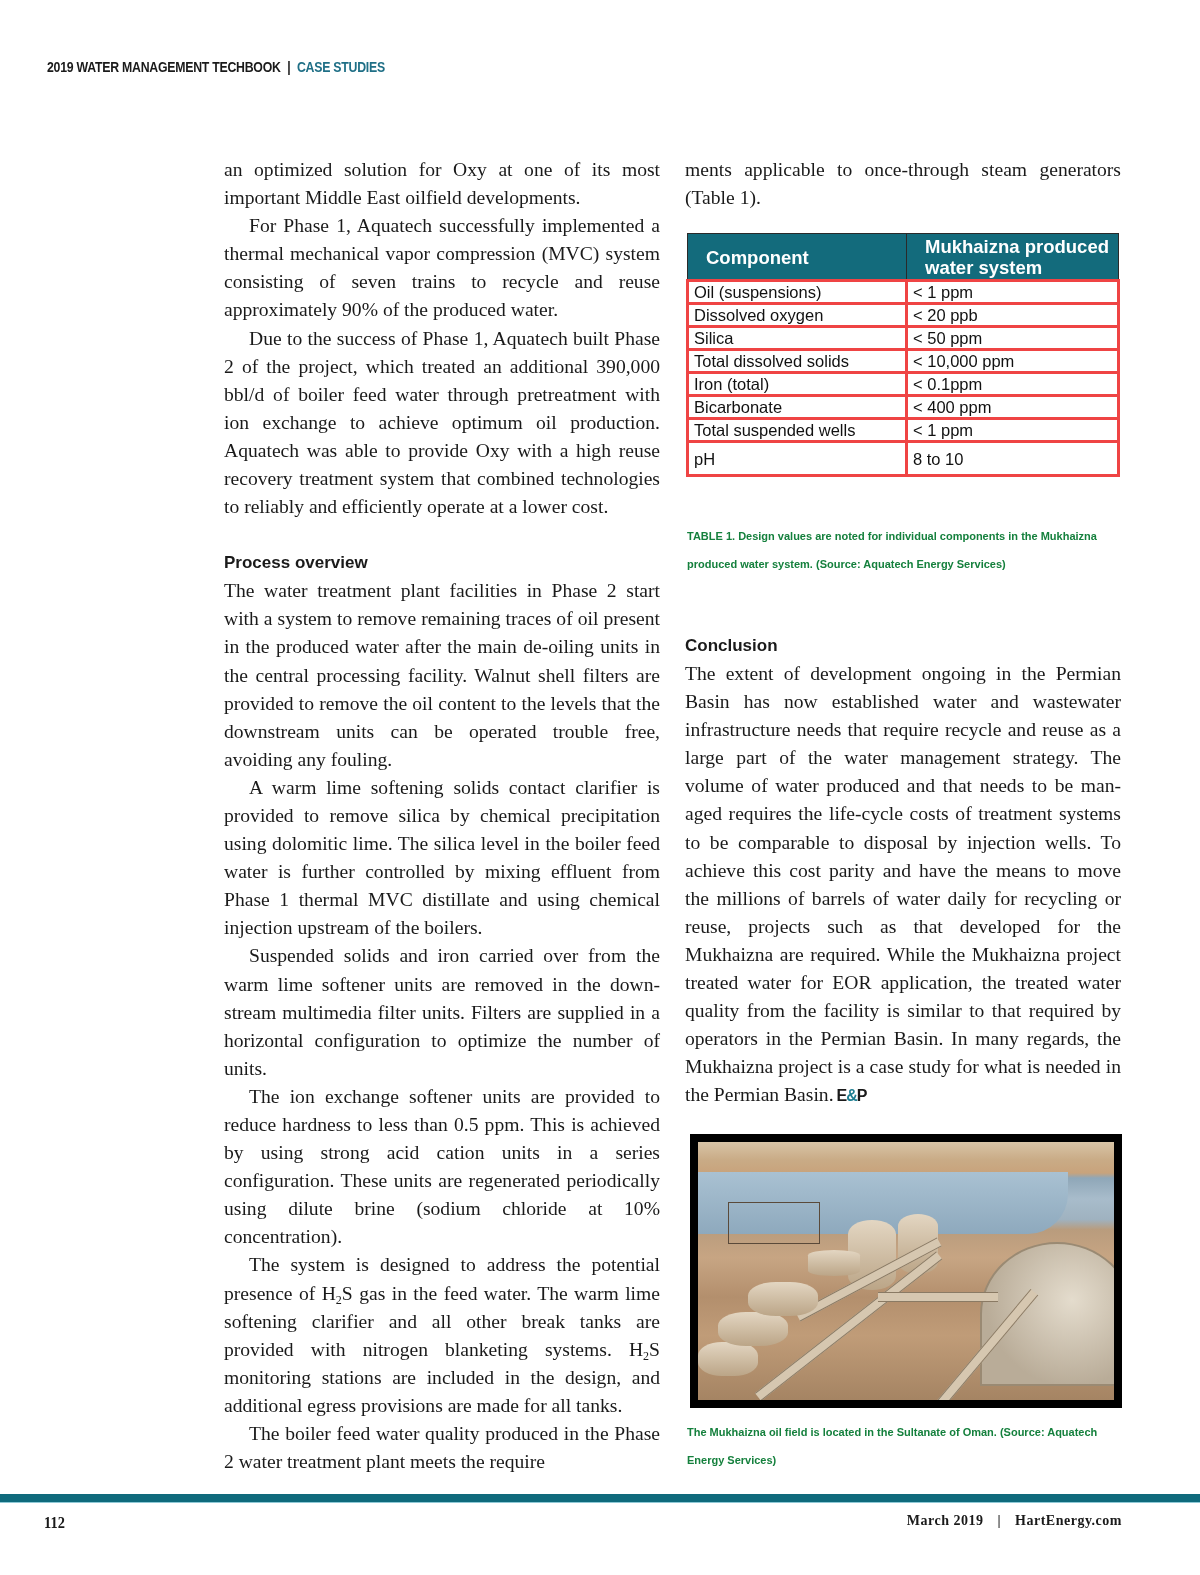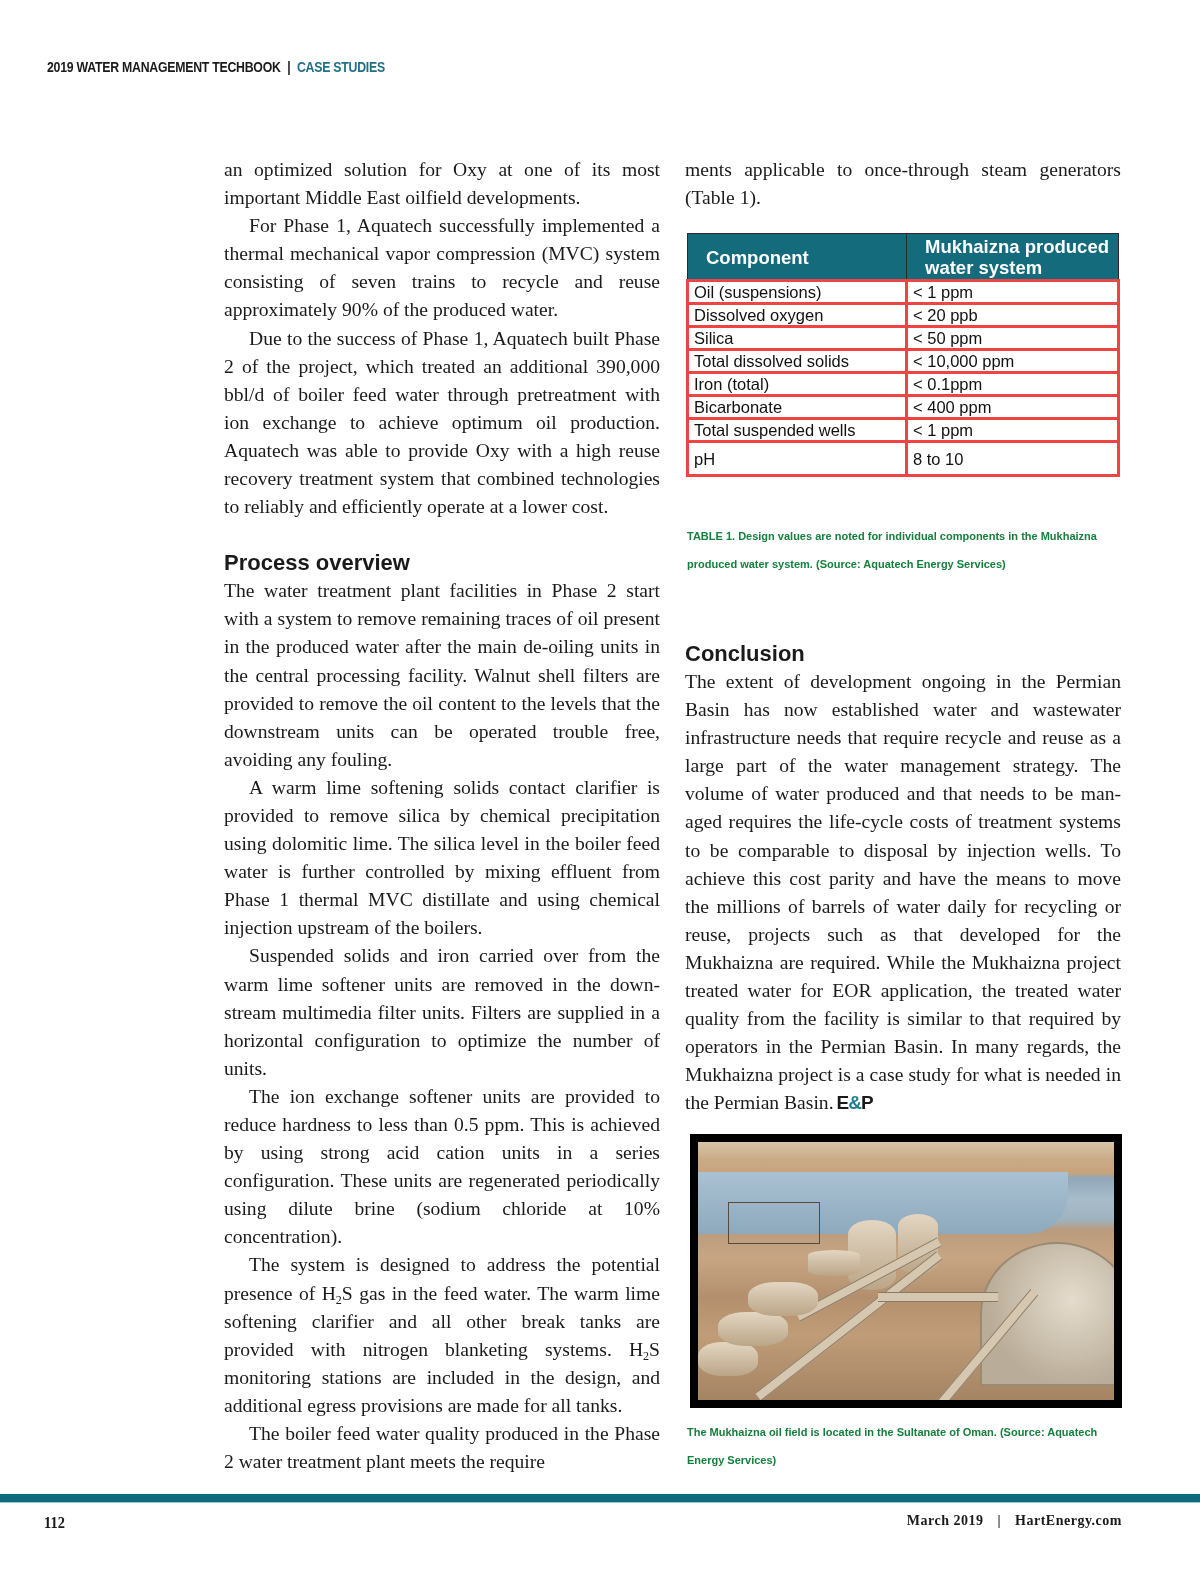--- a/index.html
+++ b/index.html
@@ -6,36 +6,36 @@
   body { width: 1200px; height: 1575px; position: relative; overflow: hidden; font-family: "Liberation Serif", serif; color: #1a1a1a; }
   .running-head { position: absolute; left: 47px; top: 58px; font-family: "Liberation Sans", sans-serif; font-weight: bold; font-size: 15px; letter-spacing: -0.3px; transform: scaleX(0.82); transform-origin: left center; white-space: nowrap; }
   .running-head .sep { margin: 0 8px; }
   .running-head .section { color: #1f6f86; }
 
   .col { position: absolute; top: 156px; width: 436px; font-size: 19.6px; line-height: 28.1px; text-align: justify; hyphens: manual; }
   .col-left { left: 224px; }
   .col-right { left: 685px; }
   .col p { margin: 0; text-indent: 25px; }
   .col p.noindent { text-indent: 0; }
-  .subhead { font-family: "Liberation Sans", sans-serif; font-weight: bold; font-size: 22px; line-height: 28px; margin-top: 28px; text-indent: 0; }
+  .subhead { font-family: "Liberation Sans", sans-serif; font-weight: bold; font-size: 17px; line-height: 28px; margin-top: 28px; text-indent: 0; }
   sub { font-size: 12px; vertical-align: -4px; line-height: 0; }
 
   .table-wrap { position: absolute; left: 686px; top: 233px; width: 434px; }
   table.data { border-collapse: collapse; width: 434px; font-family: "Liberation Sans", sans-serif; font-size: 16.5px; line-height: 19px; }
   table.data th { background: #136b7c; color: #ffffff; text-align: left; font-weight: bold; font-size: 18.5px; line-height: 21px; padding: 2px 5px 1px 18px; vertical-align: middle; border: 1px solid #2a2a2a; }
   table.data td { padding: 1px 5px 0 5px; border: 3px solid #ef4444; vertical-align: middle; color: #111; }
   table.data td.c1 { width: 206px; }
   table.data tr.tall td { height: 36px; }
   table.data tr.ph td { height: 30px; }
 
   .caption { position: absolute; font-family: "Liberation Sans", sans-serif; font-weight: bold; font-size: 11px; line-height: 28px; color: #15803d; }
   .table-caption { left: 687px; top: 522px; width: 440px; }
   .photo-caption { left: 687px; top: 1418px; width: 440px; }
 
-  .ep-logo { display: inline-block; font-family: "Liberation Sans", sans-serif; font-weight: bold; font-size: 19px; letter-spacing: -1px; vertical-align: baseline; margin-left: 3px; }
+  .ep-logo { display: inline-block; font-family: "Liberation Sans", sans-serif; font-weight: bold; font-size: 16px; letter-spacing: -1px; vertical-align: baseline; margin-left: 3px; }
   .ep-logo .amp { color: #1f7f92; }
 
   .photo { position: absolute; left: 690px; top: 1134px; width: 432px; height: 274px; background: #000; box-sizing: border-box; padding: 8px; }
   .photo-inner { width: 100%; height: 100%; position: relative; overflow: hidden;
     background: linear-gradient(180deg, #d8c4a6 0%, #c9ab86 7%, #c8a37c 12%, #8fa7b8 14%, #a8bccb 22%, #9fb2c0 30%, #b99c7d 34%, #c7a583 45%, #b38f6d 60%, #c09c78 75%, #a58463 100%); }
   .photo-inner .water { position: absolute; left: 0; top: 30px; width: 370px; height: 62px; background: linear-gradient(180deg,#a9c1d2,#8ea9bd); border-radius: 0 0 40px 0; }
   .photo-inner .tank { position: absolute; border-radius: 50% / 20%; background: linear-gradient(180deg,#e3d6c2,#bba587); }
   .photo-inner .dome { position: absolute; right: -20px; top: 100px; width: 150px; height: 140px; border-radius: 50% 50% 0 0; background: radial-gradient(circle at 60% 40%, #e4dccd, #b9ac98 70%); border: 2px solid #9a8a73; }
   .photo-inner .pipe { position: absolute; height: 8px; background: #d6c7b0; border-top: 1px solid #8a7a64; border-bottom: 1px solid #8a7a64; transform-origin: left center; }
   .photo-inner .frame { position: absolute; border: 1px solid #5a4a3a; }
@@ -110,21 +110,21 @@
           <td class="c1">pH</td>
           <td>8 to 10</td>
         </tr>
     </tbody>
   </table>
 </div>
 
 <div class="caption table-caption">TABLE 1. Design values are noted for individual components in the Mukhaizna produced water system. (Source: Aquatech Energy Services)</div>
 
 <div class="col col-right" style="top: 632px;">
-  <div class="subhead" style="margin-top:8px;">Conclusion</div>
+  <div class="subhead" style="margin-top:0;">Conclusion</div>
   <p class="noindent"><span>The extent of development ongoing in the Permian Basin has now established water and wastewater infrastructure needs that require recycle and reuse as a large part of the water management strategy. The volume of water produced and that needs to be man­aged requires the life-cycle costs of treatment sys­tems to be comparable to disposal by injection wells. To achieve this cost parity and have the means to move the millions of barrels of water daily for recy­cling or reuse, projects such as that developed for the Mukhaizna are required. While the Mukhaizna proj­ect treated water for EOR application, the treated water quality from the facility is similar to that required by operators in the Permian Basin. In many regards, the Mukhaizna project is a case study for what is needed in the Permian Basin.</span><span class="ep-logo"><span>E</span><span class="amp">&amp;</span><span>P</span></span></p>
 </div>
 
 <div class="photo">
   <div class="photo-inner">
     <div class="water"></div>
     <div class="tank" style="left:150px; top:78px; width:48px; height:70px;"></div>
     <div class="tank" style="left:200px; top:72px; width:40px; height:60px;"></div>
     <div class="tank" style="left:110px; top:108px; width:52px; height:26px;"></div>
     <div class="dome"></div>

